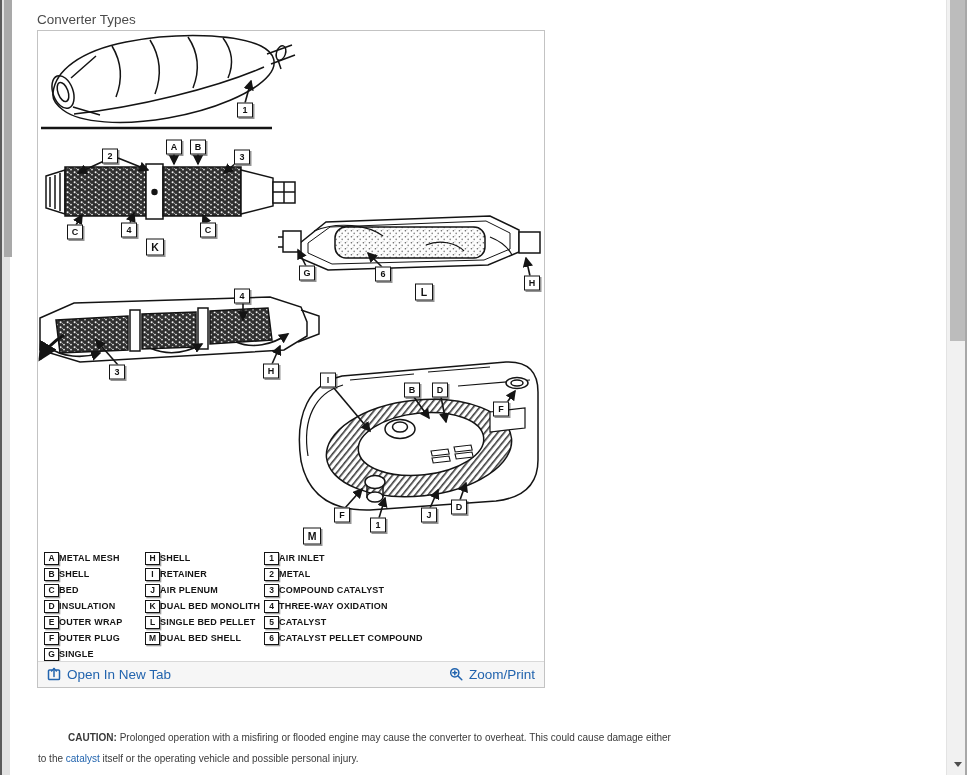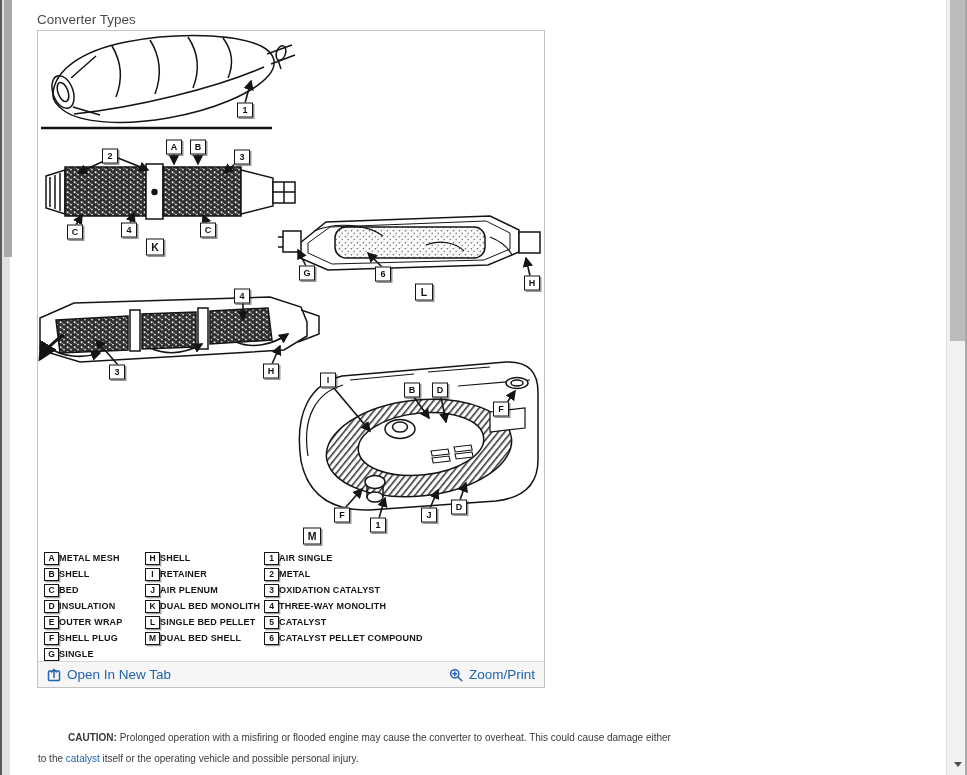--- a/index.html
+++ b/index.html
@@ -23,21 +23,21 @@
 
   .content{position:absolute;left:37px;top:0;}
   .page-title{margin-top:12px;font-size:13.5px;line-height:15px;color:var(--title,#4b4b4b);}
 
   .figure{margin-top:3px;width:506px;border:1px solid #c3c3c3;background:#fff;}
   .fig-img{position:relative;width:506px;height:630px;background:#fff;overflow:hidden;}
   .fig-img svg{position:absolute;left:0;top:0;}
 
   .fig-footer{height:25px;background:#f6f6f6;border-top:1px solid #d9d9d9;display:flex;
               justify-content:space-between;align-items:center;padding:0 9px;font-size:13.5px;}
-  .link{color:var(--link,#2264ae);display:inline-flex;align-items:center;gap:6px;
+  .link{color:var(--link,#2264ae);display:inline-flex;align-items:flex-start;gap:6px;
         text-decoration:none;cursor:pointer;}
   .link svg{display:block;}
 
   
   .callout{position:absolute;transform:translate(-50%,-50%);min-width:10px;height:11px;
            padding:1px 2px;background:#fff;border:1.7px solid #141414;
            box-shadow:1.5px 1.5px 0 rgba(20,20,20,.45);font-size:9px;font-weight:bold;
            line-height:11px;text-align:center;color:#111;}
   .callout.big{font-size:10.5px;height:13px;line-height:13px;padding:1px 3px;}
 
@@ -236,21 +236,21 @@
               <div class="lrow">
                 <span class="lkey">D</span>
                 <span class="llabel">INSULATION</span>
               </div>
               <div class="lrow">
                 <span class="lkey">E</span>
                 <span class="llabel">OUTER WRAP</span>
               </div>
               <div class="lrow">
                 <span class="lkey">F</span>
-                <span class="llabel">SHELL PLUG</span>
+                <span class="llabel">OUTER PLUG</span>
               </div>
               <div class="lrow">
                 <span class="lkey">G</span>
                 <span class="llabel">SINGLE</span>
               </div>
             </div>
             <div class="lcol">
               <div class="lrow">
                 <span class="lkey">H</span>
                 <span class="llabel">SHELL</span>
@@ -272,33 +272,33 @@
                 <span class="llabel">SINGLE BED PELLET</span>
               </div>
               <div class="lrow">
                 <span class="lkey">M</span>
                 <span class="llabel">DUAL BED SHELL</span>
               </div>
             </div>
             <div class="lcol">
               <div class="lrow">
                 <span class="lkey">1</span>
-                <span class="llabel">AIR SINGLE</span>
+                <span class="llabel">AIR INLET</span>
               </div>
               <div class="lrow">
                 <span class="lkey">2</span>
                 <span class="llabel">METAL</span>
               </div>
               <div class="lrow">
                 <span class="lkey">3</span>
-                <span class="llabel">OXIDATION CATALYST</span>
+                <span class="llabel">COMPOUND CATALYST</span>
               </div>
               <div class="lrow">
                 <span class="lkey">4</span>
-                <span class="llabel">THREE-WAY MONOLITH</span>
+                <span class="llabel">THREE-WAY OXIDATION</span>
               </div>
               <div class="lrow">
                 <span class="lkey">5</span>
                 <span class="llabel">CATALYST</span>
               </div>
               <div class="lrow">
                 <span class="lkey">6</span>
                 <span class="llabel">CATALYST PELLET COMPOUND</span>
               </div>
             </div>

